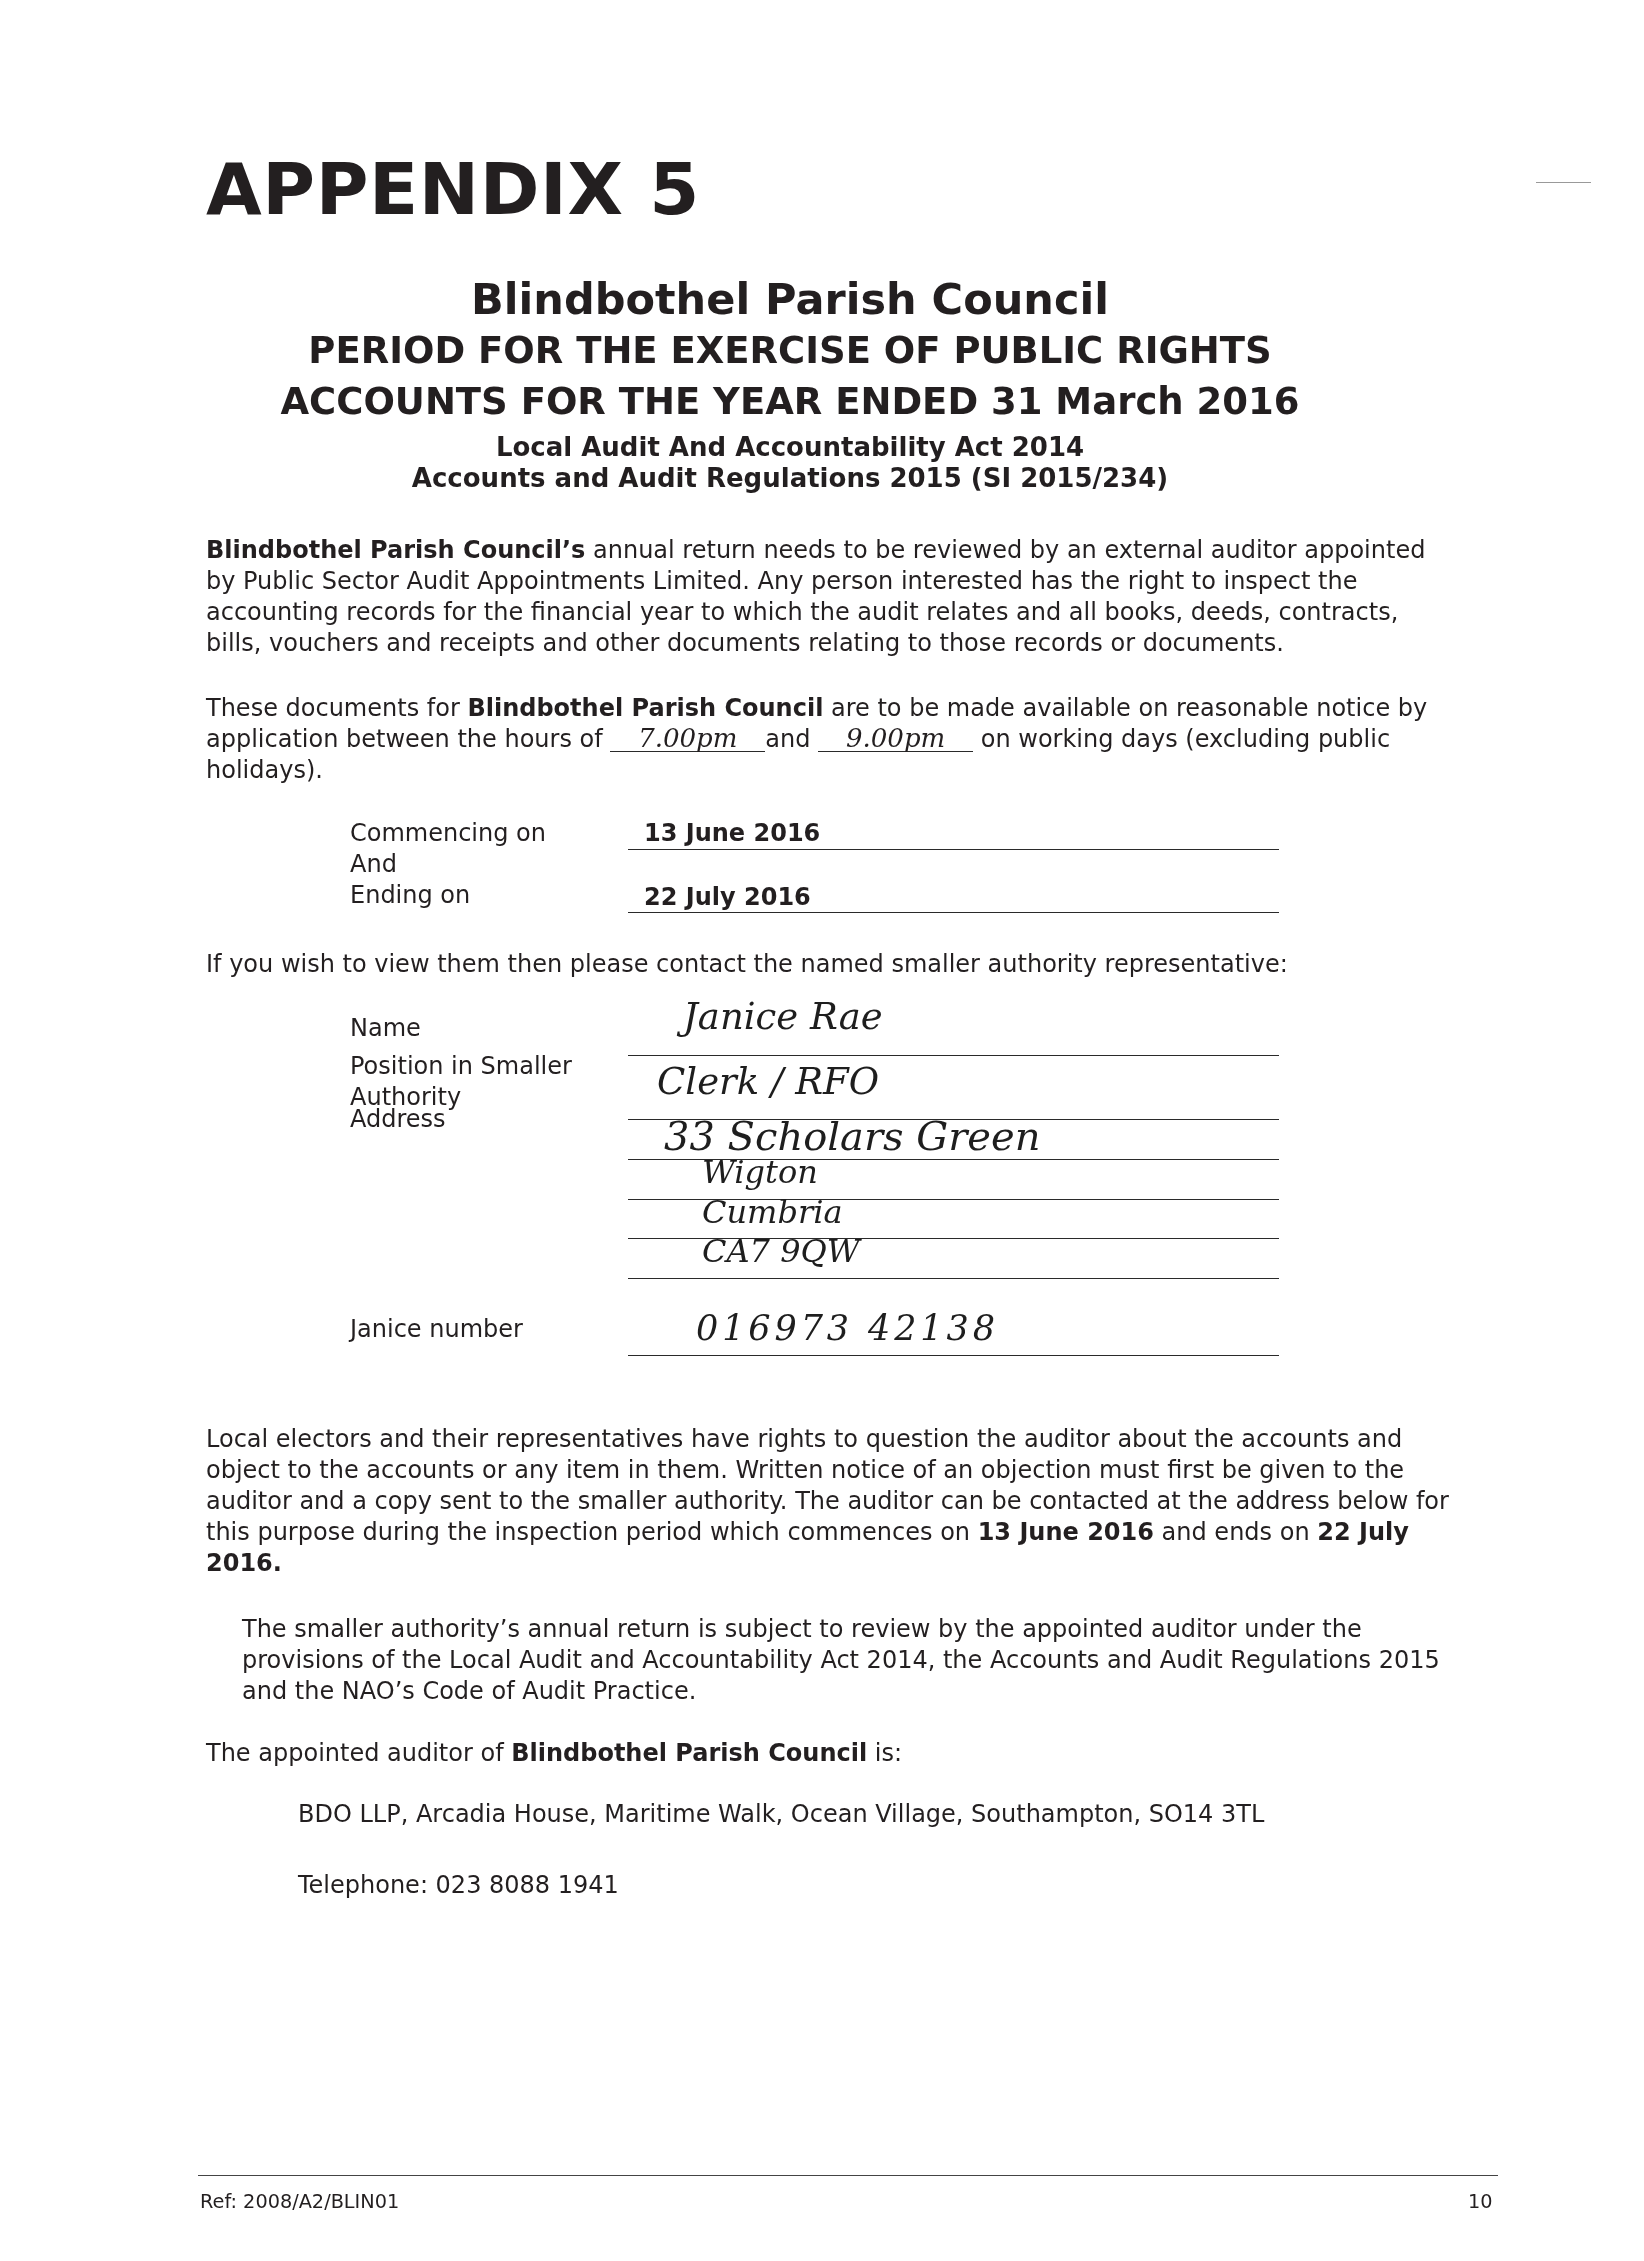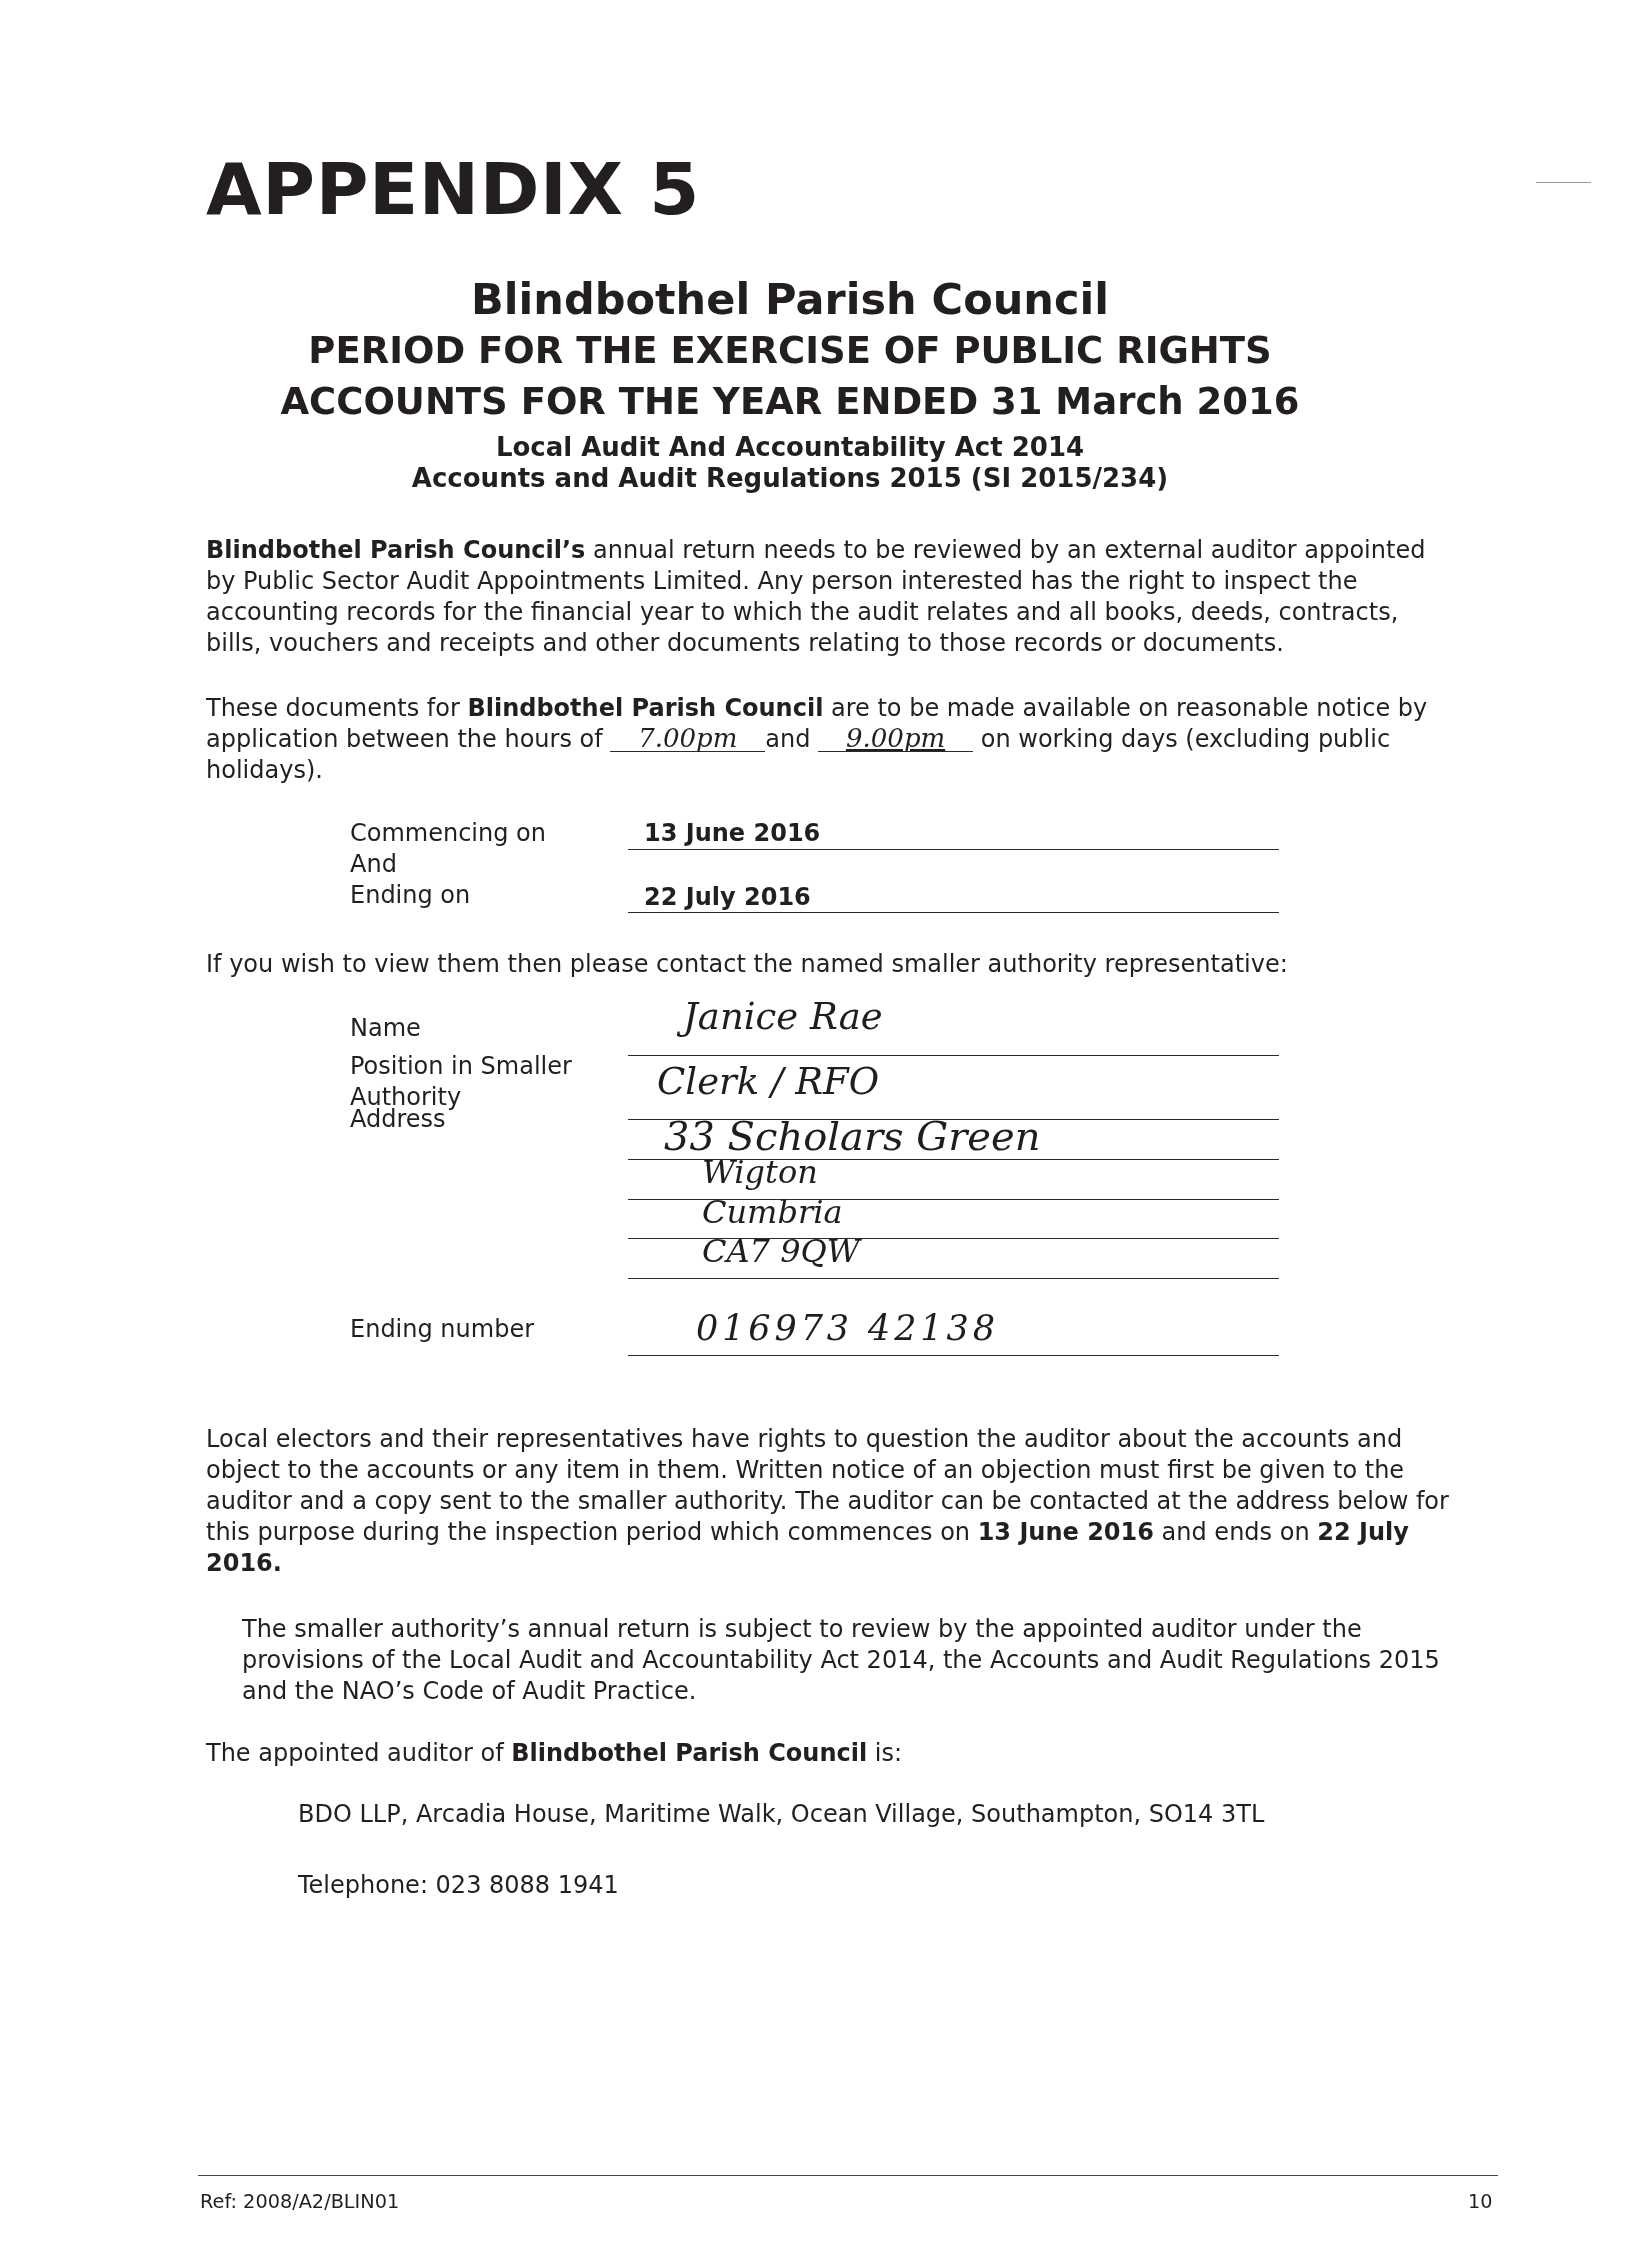--- a/index.html
+++ b/index.html
@@ -13,21 +13,21 @@
   .h-accounts { top:380px; font-size:37px; font-weight:bold; left:-32px; }
   .h-act { top:432px; font-size:26px; font-weight:bold; left:-32px; }
   .h-regs { top:463px; font-size:26px; font-weight:bold; left:-32px; }
   .para { left:206px; width:1243px; font-size:24px; line-height:31px; }
   .para b { font-weight:bold; }
   .p1 { top:535px; }
   .p2 { top:693px; }
   .blank { display:inline-block; border-bottom:1.9px solid #2a2a2a; text-align:center;
            font-family:"DejaVu Serif", serif; font-style:italic; font-size:26px; line-height:26px; }
   .blank.b1 { width:155px; }
-  .blank.b2 { width:155px;text-decoration:underline; }
+  .blank.b2 { width:155px; }
   .label { left:350px; font-size:24px; line-height:31px; }
   .field-line { left:628px; width:651px; height:0; border-bottom:1.9px solid #2a2a2a; }
   .field-val { left:644px; font-size:24px; font-weight:bold; }
   .hw { font-family:"DejaVu Serif", serif; font-style:italic; font-size:37px; color:#1e1e1e; }
   .p-contact { top:950px; left:206px; font-size:24px; }
   .p3 { top:1424px; }
   .p4 { top:1614px;margin-left:36px; }
   .p5 { top:1738px; }
   .auditor { left:298px; font-size:24px; line-height:31px; }
   .footer-rule { left:198px; top:2175px; width:1300px; height:0; border-bottom:1.9px solid #444; }
@@ -77,21 +77,21 @@
 <div class="abs field-line" style="top:1119px;"></div>
 <div class="abs hw" style="left:664px; top:1113px; font-size:40px;">33 Scholars Green</div>
 <div class="abs field-line" style="top:1159px;"></div>
 <div class="abs hw" style="left:702px; top:1153px; font-size:32px;">Wigton</div>
 <div class="abs field-line" style="top:1199px;"></div>
 <div class="abs hw" style="left:702px; top:1193px; font-size:32px;">Cumbria</div>
 <div class="abs field-line" style="top:1238px;"></div>
 <div class="abs hw" style="left:702px; top:1232px; font-size:32px;">CA7 9QW</div>
 <div class="abs field-line" style="top:1278px;"></div>
 
-<div class="abs label" style="top:1314px;">Ending number</div>
+<div class="abs label" style="top:1314px;">Janice number</div>
 <div class="abs hw" style="left:696px; top:1308px; font-size:35px; letter-spacing:3.9px;">016973 42138</div>
 <div class="abs field-line" style="top:1355px;"></div>
 
 <div class="abs para p3">
   <span>Local electors and their representatives have rights to question the auditor about the accounts and object to the accounts or any item in them.  Written notice of an objection must first be given to the auditor and a copy sent to the smaller authority.  The auditor can be contacted at the address below for this purpose during the inspection period which commences on </span><b>13 June 2016</b><span> and ends on </span><b>22 July 2016.</b>
 </div>
 
 <div class="abs para p4">The smaller authority’s annual return is subject to review by the appointed auditor under the provisions of the Local Audit and Accountability Act 2014, the Accounts and Audit Regulations 2015 and the NAO’s Code of Audit Practice.</div>
 
 <div class="abs para p5">

